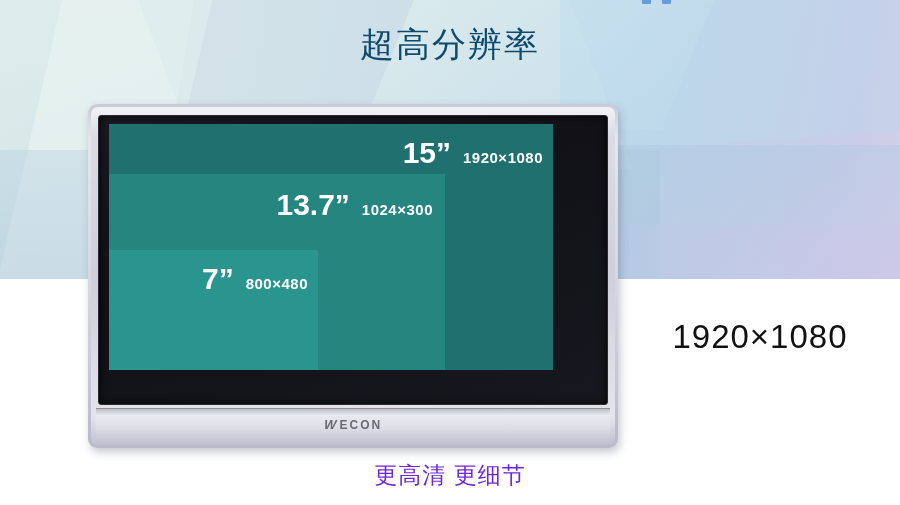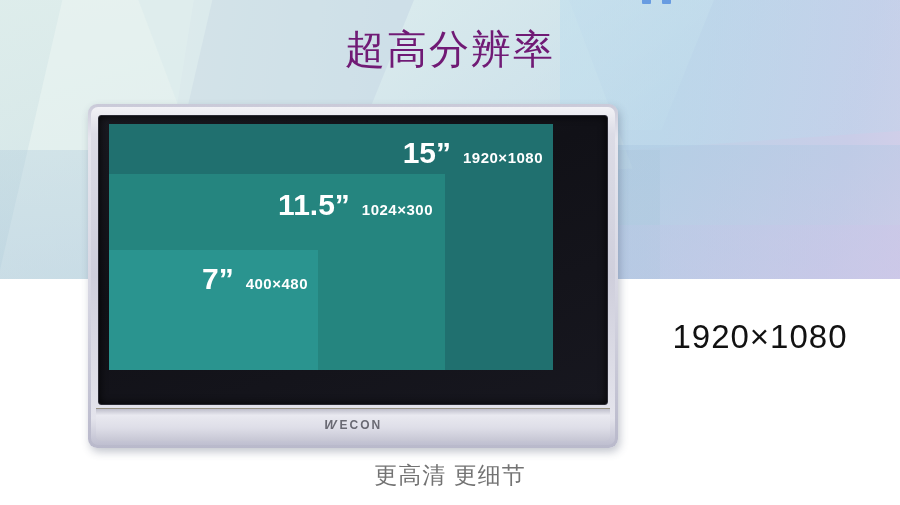--- a/index.html
+++ b/index.html
@@ -60,21 +60,21 @@
   #top-marks span {
     position:absolute; top:0; width:9px; height:8px;
     background:#4a86dd; opacity:.75; border-radius:1px;
   }
   #top-marks span:nth-child(1){ left:0; }
   #top-marks span:nth-child(2){ left:20px; }
 
   
   #title {
     position:absolute; left:0; top:22px; width:900px;
-    text-align:center; font-size:40px; color:#701a75;
+    text-align:center; font-size:34px; color:#0c4a6e;
     letter-spacing:2px; font-weight:400;
   }
 
   
   #monitor {
     position:absolute; left:88px; top:104px; width:530px; height:344px;
     border-radius:9px;
     background:linear-gradient(180deg,#c9c9d8 0%,#e6e6ee 10%,#d6d6e2 55%,#b9b9cb 100%);
     padding:3px;
     box-shadow:2px 4px 9px rgba(60,70,95,.30);
@@ -140,21 +140,21 @@
 
   
   #hero-res {
     position:absolute; left:620px; top:318px; width:280px;
     text-align:center; font-size:33px; color:#111111; letter-spacing:1px;
   }
 
   
   #caption {
     position:absolute; left:0; top:460px; width:900px;
-    text-align:center; font-size:23px; color:#737373; letter-spacing:1px;
+    text-align:center; font-size:23px; color:#6d28d9; letter-spacing:1px;
   }
 </style>
 </head>
 <body>
 
 <div id="bg-band">
   <div class="facet" id="facet-1"></div>
   <div class="facet" id="facet-2"></div>
   <div class="facet" id="facet-3"></div>
   <div class="facet" id="facet-4"></div>
@@ -178,29 +178,29 @@
 
         <div class="res-block" id="res-15" style="background:#20706f;">
           <div class="res-label" id="label-15">
             <span class="res-size">15”</span>
             <span class="res-dims">1920×1080</span>
           </div>
         </div>
 
         <div class="res-block" id="res-102" style="background:#25857f;">
           <div class="res-label" id="label-102">
-            <span class="res-size">11.5”</span>
+            <span class="res-size">13.7”</span>
             <span class="res-dims">1024×300</span>
           </div>
         </div>
 
         <div class="res-block" id="res-7" style="background:#2a948f;">
           <div class="res-label" id="label-7">
             <span class="res-size">7”</span>
-            <span class="res-dims">400×480</span>
+            <span class="res-dims">800×480</span>
           </div>
         </div>
 
       </div>
     </div>
 
     <div id="chin">
       <div id="brand">
         <span class="brand-mark">W</span>
         <span class="brand-rest">econ</span>

